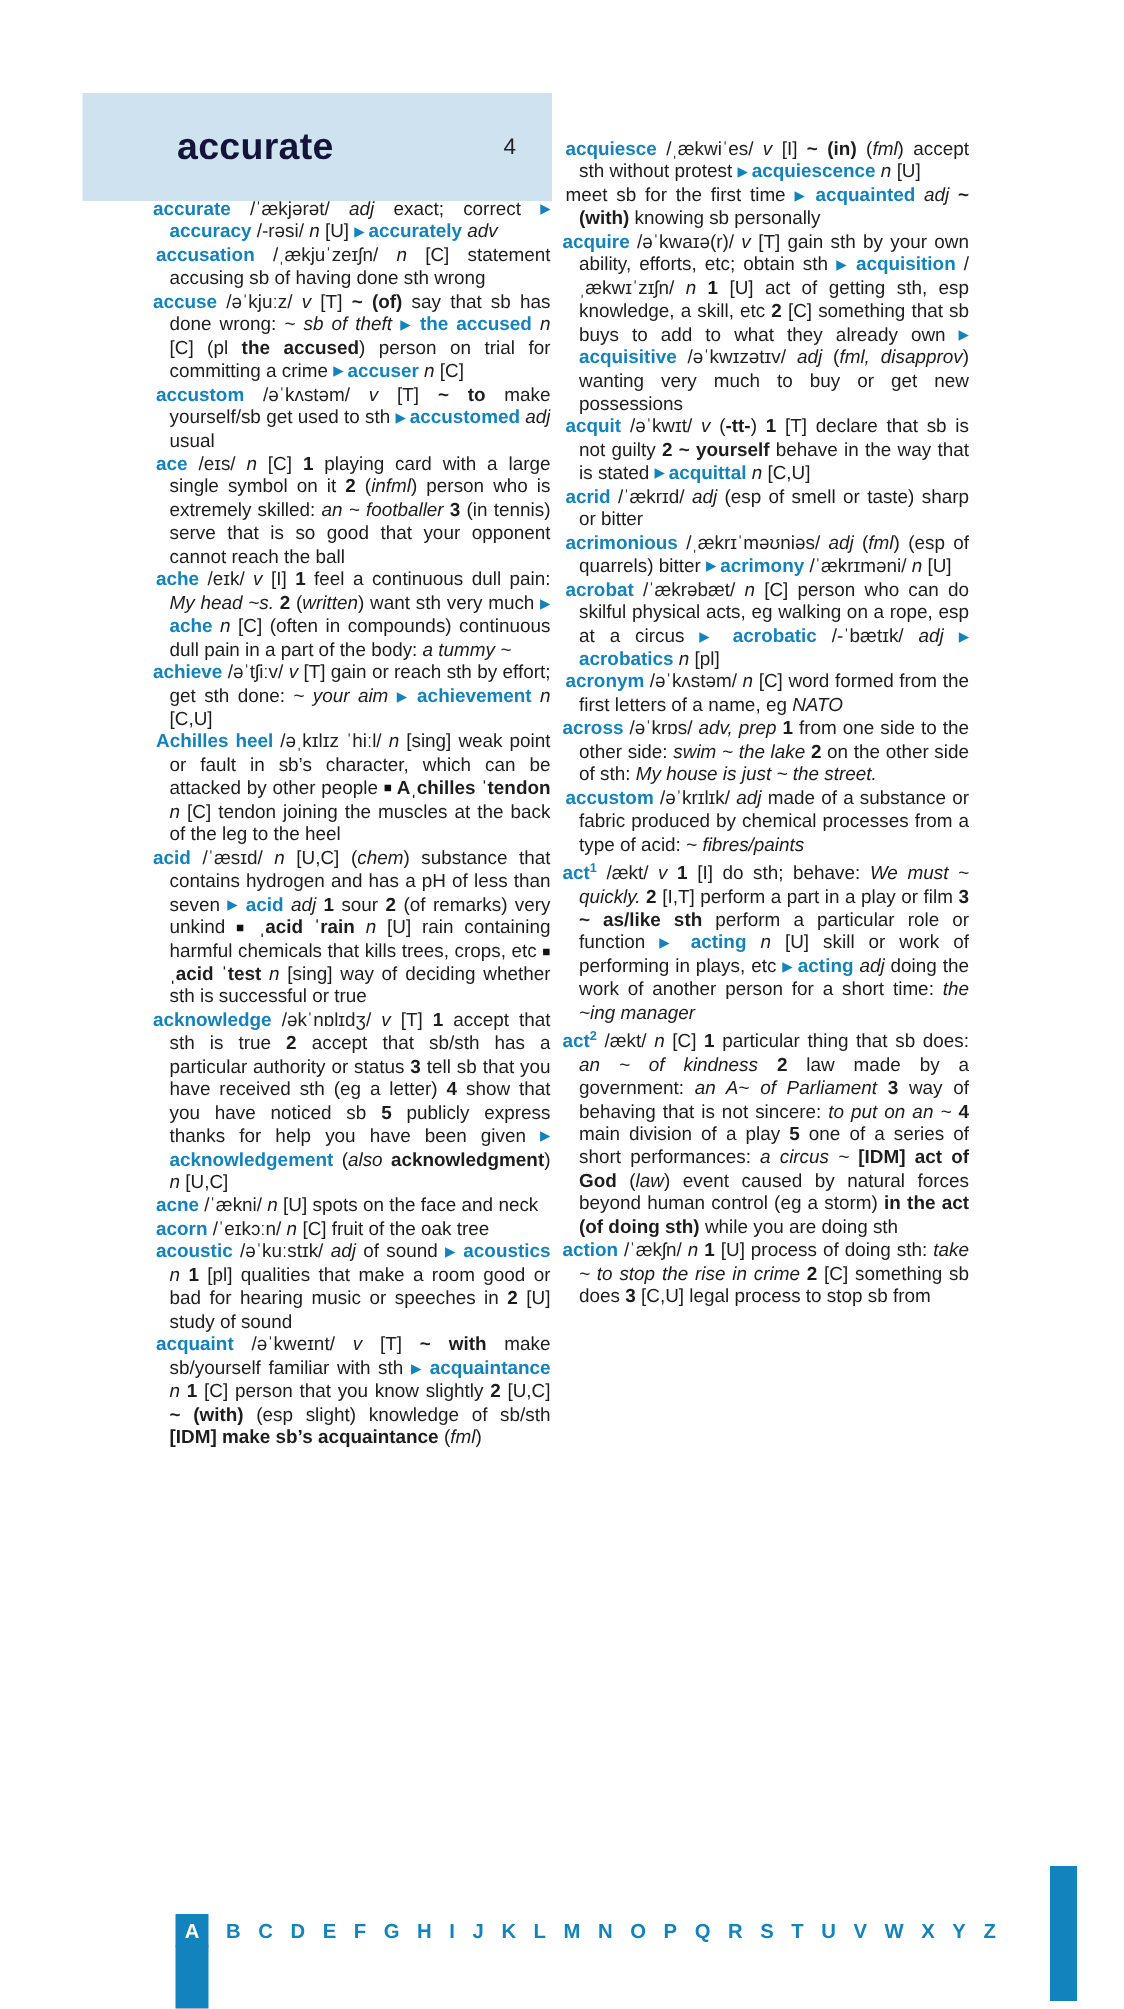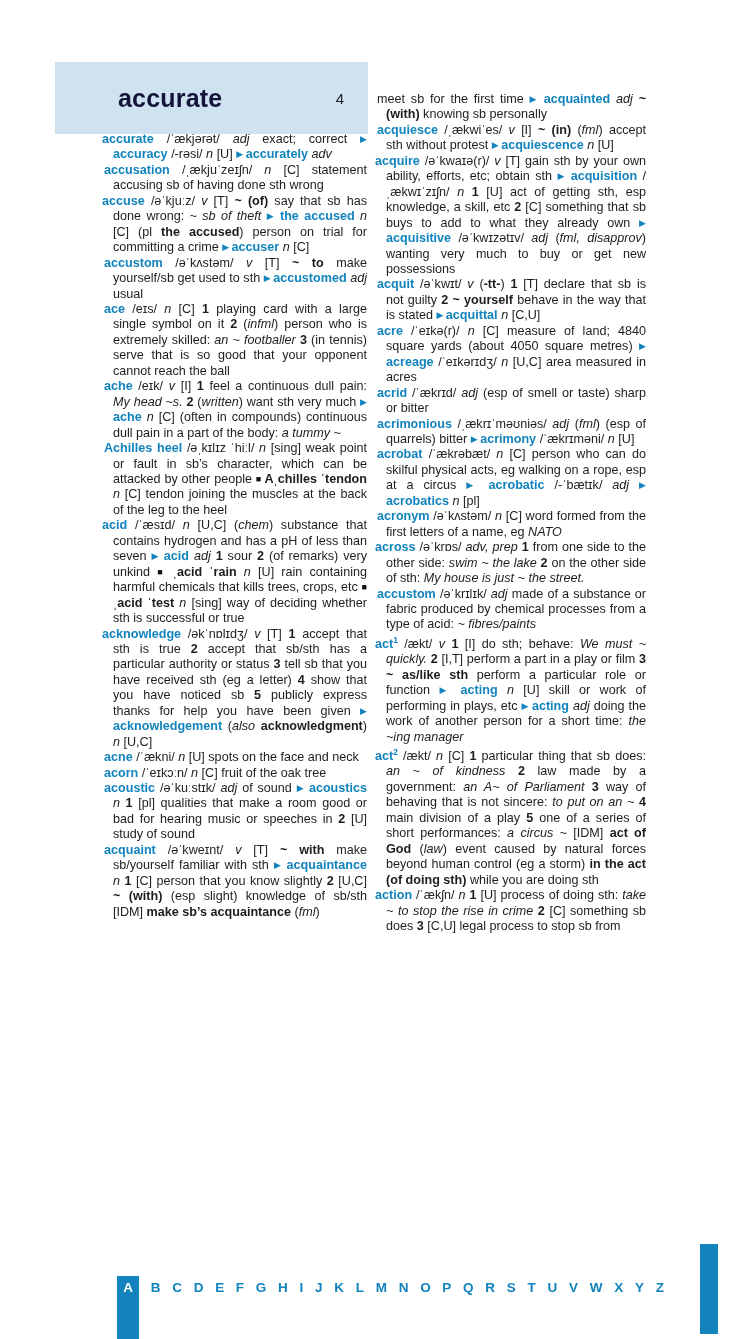--- a/index.html
+++ b/index.html
@@ -32,21 +32,21 @@
   .entry.keyed{text-indent:-28px;}
 
   .hw{font-weight:700;color:var(--accent);}
   .hwsup{font-weight:700;color:var(--accent);font-size:8.5px;vertical-align:5px;}
   .pos{font-style:italic;}
   .b{font-weight:700;}
   .i{font-style:italic;}
   .d{font-weight:700;color:var(--accent);}
   .arr{color:var(--accent);font-size:9px;vertical-align:1px;}
   .sq{color:#111;font-size:9px;vertical-align:1px;}
-  .idm{font-weight:400;}
+  .idm{font-weight:700;}
   .ph{color:#222;}
 
   .key-icon{display:inline-block;width:17px;color:var(--accent);}
 
   .alpha-row{
     position:absolute;left:117px;top:1276px;width:547px;height:22px;
     display:flex;justify-content:space-between;align-items:center;
   }
   .idx-letter{font-size:13.5px;font-weight:700;color:var(--accent);}
   .idx-letter.active{
@@ -66,34 +66,34 @@
     <span class="page-num">4</span>
   </div>
 
   <div class="col left">
       <p class="entry keyed"><span class="key-icon"></span><span class="hw">accurate </span><span class="ph">/ˈækjərət/ </span><span class="pos">adj </span><span>exact; correct </span><span class="arr">▶ </span><span class="d">accuracy </span><span class="ph">/-rəsi/ </span><span class="pos">n </span><span>[U] </span><span class="arr">▶ </span><span class="d">accurately </span><span class="pos">adv</span></p>
       <p class="entry"><span class="hw">accusation </span><span class="ph">/ˌækjuˈzeɪʃn/ </span><span class="pos">n </span><span>[C] statement accusing sb of having done sth wrong</span></p>
       <p class="entry keyed"><span class="key-icon"></span><span class="hw">accuse </span><span class="ph">/əˈkjuːz/ </span><span class="pos">v </span><span>[T] </span><span class="b">~ (of) </span><span>say that sb has done wrong: </span><span class="i">~ sb of theft </span><span class="arr">▶ </span><span class="d">the accused </span><span class="pos">n </span><span>[C] (pl </span><span class="b">the accused</span><span>) person on trial for committing a crime </span><span class="arr">▶ </span><span class="d">accuser </span><span class="pos">n </span><span>[C]</span></p>
       <p class="entry"><span class="hw">accustom </span><span class="ph">/əˈkʌstəm/ </span><span class="pos">v </span><span>[T] </span><span class="b">~ to </span><span>make yourself/sb get used to sth </span><span class="arr">▶ </span><span class="d">accustomed </span><span class="pos">adj </span><span>usual</span></p>
       <p class="entry"><span class="hw">ace </span><span class="ph">/eɪs/ </span><span class="pos">n </span><span>[C] </span><span class="b">1 </span><span>playing card with a large single symbol on it </span><span class="b">2 </span><span>(</span><span class="i">infml</span><span>) person who is extremely skilled: </span><span class="i">an ~ footballer </span><span class="b">3 </span><span>(in tennis) serve that is so good that your opponent cannot reach the ball</span></p>
       <p class="entry"><span class="hw">ache </span><span class="ph">/eɪk/ </span><span class="pos">v </span><span>[I] </span><span class="b">1 </span><span>feel a continuous dull pain: </span><span class="i">My head ~s. </span><span class="b">2 </span><span>(</span><span class="i">written</span><span>) want sth very much </span><span class="arr">▶ </span><span class="d">ache </span><span class="pos">n </span><span>[C] (often in compounds) continuous dull pain in a part of the body: </span><span class="i">a tummy ~</span></p>
+      <p class="entry keyed"><span class="key-icon"></span><span class="hw">achieve </span><span class="ph">/əˈtʃiːv/ </span><span class="pos">v </span><span>[T] gain or reach sth by effort; get sth done: </span><span class="i">~ your aim </span><span class="arr">▶ </span><span class="d">achievement </span><span class="pos">n </span><span>[C,U]</span></p>
       <p class="entry"><span class="hw">Achilles heel </span><span class="ph">/əˌkɪlɪz ˈhiːl/ </span><span class="pos">n </span><span>[sing] weak point or fault in sb’s character, which can be attacked by other people </span><span class="sq">■ </span><span class="b">Aˌchilles ˈtendon </span><span class="pos">n </span><span>[C] tendon joining the muscles at the back of the leg to the heel</span></p>
       <p class="entry keyed"><span class="key-icon"></span><span class="hw">acid </span><span class="ph">/ˈæsɪd/ </span><span class="pos">n </span><span>[U,C] (</span><span class="i">chem</span><span>) substance that contains hydrogen and has a pH of less than seven </span><span class="arr">▶ </span><span class="d">acid </span><span class="pos">adj </span><span class="b">1 </span><span>sour </span><span class="b">2 </span><span>(of remarks) very unkind </span><span class="sq">■ </span><span class="b">ˌacid ˈrain </span><span class="pos">n </span><span>[U] rain containing harmful chemicals that kills trees, crops, etc </span><span class="sq">■ </span><span class="b">ˌacid ˈtest </span><span class="pos">n </span><span>[sing] way of deciding whether sth is successful or true</span></p>
       <p class="entry keyed"><span class="key-icon"></span><span class="hw">acknowledge </span><span class="ph">/əkˈnɒlɪdʒ/ </span><span class="pos">v </span><span>[T] </span><span class="b">1 </span><span>accept that sth is true </span><span class="b">2 </span><span>accept that sb/sth has a particular authority or status </span><span class="b">3 </span><span>tell sb that you have received sth (eg a letter) </span><span class="b">4 </span><span>show that you have noticed sb </span><span class="b">5 </span><span>publicly express thanks for help you have been given </span><span class="arr">▶ </span><span class="d">acknowledgement </span><span>(</span><span class="i">also </span><span class="b">acknowledgment</span><span>) </span><span class="pos">n </span><span>[U,C]</span></p>
       <p class="entry"><span class="hw">acne </span><span class="ph">/ˈækni/ </span><span class="pos">n </span><span>[U] spots on the face and neck</span></p>
       <p class="entry"><span class="hw">acorn </span><span class="ph">/ˈeɪkɔːn/ </span><span class="pos">n </span><span>[C] fruit of the oak tree</span></p>
       <p class="entry"><span class="hw">acoustic </span><span class="ph">/əˈkuːstɪk/ </span><span class="pos">adj </span><span>of sound </span><span class="arr">▶ </span><span class="d">acoustics </span><span class="pos">n </span><span class="b">1 </span><span>[pl] qualities that make a room good or bad for hearing music or speeches in </span><span class="b">2 </span><span>[U] study of sound</span></p>
       <p class="entry"><span class="hw">acquaint </span><span class="ph">/əˈkweɪnt/ </span><span class="pos">v </span><span>[T] </span><span class="b">~ with </span><span>make sb/yourself familiar with sth </span><span class="arr">▶ </span><span class="d">acquaintance </span><span class="pos">n </span><span class="b">1 </span><span>[C] person that you know slightly </span><span class="b">2 </span><span>[U,C] </span><span class="b">~ (with) </span><span>(esp slight) knowledge of sb/sth </span><span class="idm">[IDM] </span><span class="b">make sb’s acquaintance </span><span>(</span><span class="i">fml</span><span>)</span></p>
     </div>
   <div class="col right">
+      <p class="entry"><span class="hw">acquiesce </span><span class="ph">/ˌækwiˈes/ </span><span class="pos">v </span><span>[I] </span><span class="b">~ (in) </span><span>(</span><span class="i">fml</span><span>) accept sth without protest </span><span class="arr">▶ </span><span class="d">acquiescence </span><span class="pos">n </span><span>[U]</span></p>
       <p class="entry"><span>meet sb for the first time </span><span class="arr">▶ </span><span class="d">acquainted </span><span class="pos">adj </span><span class="b">~ (with) </span><span>knowing sb personally</span></p>
-      <p class="entry"><span class="hw">acquiesce </span><span class="ph">/ˌækwiˈes/ </span><span class="pos">v </span><span>[I] </span><span class="b">~ (in) </span><span>(</span><span class="i">fml</span><span>) accept sth without protest </span><span class="arr">▶ </span><span class="d">acquiescence </span><span class="pos">n </span><span>[U]</span></p>
       <p class="entry keyed"><span class="key-icon"></span><span class="hw">acquire </span><span class="ph">/əˈkwaɪə(r)/ </span><span class="pos">v </span><span>[T] gain sth by your own ability, efforts, etc; obtain sth </span><span class="arr">▶ </span><span class="d">acquisition </span><span class="ph">/ˌækwɪˈzɪʃn/ </span><span class="pos">n </span><span class="b">1 </span><span>[U] act of getting sth, esp knowledge, a skill, etc </span><span class="b">2 </span><span>[C] something that sb buys to add to what they already own </span><span class="arr">▶ </span><span class="d">acquisitive </span><span class="ph">/əˈkwɪzətɪv/ </span><span class="pos">adj </span><span>(</span><span class="i">fml, disapprov</span><span>) wanting very much to buy or get new possessions</span></p>
       <p class="entry"><span class="hw">acquit </span><span class="ph">/əˈkwɪt/ </span><span class="pos">v </span><span>(</span><span class="b">-tt-</span><span>) </span><span class="b">1 </span><span>[T] declare that sb is not guilty </span><span class="b">2 ~ yourself </span><span>behave in the way that is stated </span><span class="arr">▶ </span><span class="d">acquittal </span><span class="pos">n </span><span>[C,U]</span></p>
-      <p class="entry"><span class="hw">acre </span><span class="ph">/ˈeɪkə(r)/ </span><span class="pos">n </span><span>[C] measure of land; 4840 square yards (about 4050 square metres) </span><span class="arr">▶ </span><span class="d">acreage </span><span class="ph">/ˈeɪkərɪdʒ/ </span><span class="pos">n </span><span>[U,C] area measured in acres</span></p>
       <p class="entry"><span class="hw">acrid </span><span class="ph">/ˈækrɪd/ </span><span class="pos">adj </span><span>(esp of smell or taste) sharp or bitter</span></p>
       <p class="entry"><span class="hw">acrimonious </span><span class="ph">/ˌækrɪˈməʊniəs/ </span><span class="pos">adj </span><span>(</span><span class="i">fml</span><span>) (esp of quarrels) bitter </span><span class="arr">▶ </span><span class="d">acrimony </span><span class="ph">/ˈækrɪməni/ </span><span class="pos">n </span><span>[U]</span></p>
       <p class="entry"><span class="hw">acrobat </span><span class="ph">/ˈækrəbæt/ </span><span class="pos">n </span><span>[C] person who can do skilful physical acts, eg walking on a rope, esp at a circus </span><span class="arr">▶ </span><span class="d">acrobatic </span><span class="ph">/-ˈbætɪk/ </span><span class="pos">adj </span><span class="arr">▶ </span><span class="d">acrobatics </span><span class="pos">n </span><span>[pl]</span></p>
       <p class="entry"><span class="hw">acronym </span><span class="ph">/əˈkʌstəm/ </span><span class="pos">n </span><span>[C] word formed from the first letters of a name, eg </span><span class="i">NATO</span></p>
       <p class="entry keyed"><span class="key-icon"></span><span class="hw">across </span><span class="ph">/əˈkrɒs/ </span><span class="pos">adv, prep </span><span class="b">1 </span><span>from one side to the other side: </span><span class="i">swim ~ the lake </span><span class="b">2 </span><span>on the other side of sth: </span><span class="i">My house is just ~ the street.</span></p>
       <p class="entry"><span class="hw">accustom </span><span class="ph">/əˈkrɪlɪk/ </span><span class="pos">adj </span><span>made of a substance or fabric produced by chemical processes from a type of acid: </span><span class="i">~ fibres/paints</span></p>
       <p class="entry keyed"><span class="key-icon"></span><span class="hw">act</span><span class="hwsup">1</span><span class="hw"> </span><span class="ph">/ækt/ </span><span class="pos">v </span><span class="b">1 </span><span>[I] do sth; behave: </span><span class="i">We must ~ quickly. </span><span class="b">2 </span><span>[I,T] perform a part in a play or film </span><span class="b">3 ~ as/like sth </span><span>perform a particular role or function </span><span class="arr">▶ </span><span class="d">acting </span><span class="pos">n </span><span>[U] skill or work of performing in plays, etc </span><span class="arr">▶ </span><span class="d">acting </span><span class="pos">adj </span><span>doing the work of another person for a short time: </span><span class="i">the ~ing manager</span></p>
       <p class="entry keyed"><span class="key-icon"></span><span class="hw">act</span><span class="hwsup">2</span><span class="hw"> </span><span class="ph">/ækt/ </span><span class="pos">n </span><span>[C] </span><span class="b">1 </span><span>particular thing that sb does: </span><span class="i">an ~ of kindness </span><span class="b">2 </span><span>law made by a government: </span><span class="i">an A~ of Parliament </span><span class="b">3 </span><span>way of behaving that is not sincere: </span><span class="i">to put on an ~ </span><span class="b">4 </span><span>main division of a play </span><span class="b">5 </span><span>one of a series of short performances: </span><span class="i">a circus ~ </span><span class="idm">[IDM] </span><span class="b">act of God </span><span>(</span><span class="i">law</span><span>) event caused by natural forces beyond human control (eg a storm) </span><span class="b">in the act (of doing sth) </span><span>while you are doing sth</span></p>
       <p class="entry keyed"><span class="key-icon"></span><span class="hw">action </span><span class="ph">/ˈækʃn/ </span><span class="pos">n </span><span class="b">1 </span><span>[U] process of doing sth: </span><span class="i">take ~ to stop the rise in crime </span><span class="b">2 </span><span>[C] something sb does </span><span class="b">3 </span><span>[C,U] legal process to stop sb from</span></p>
     </div>

